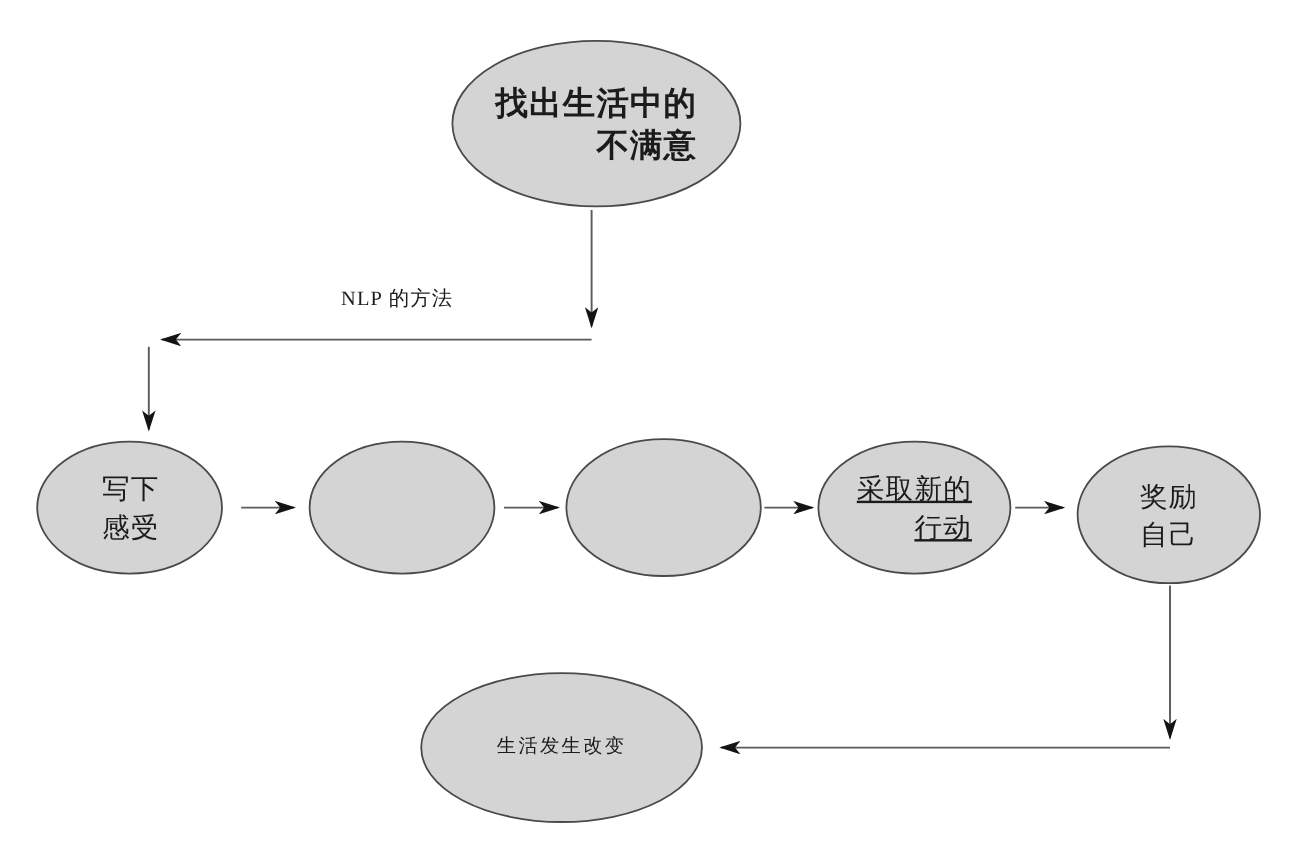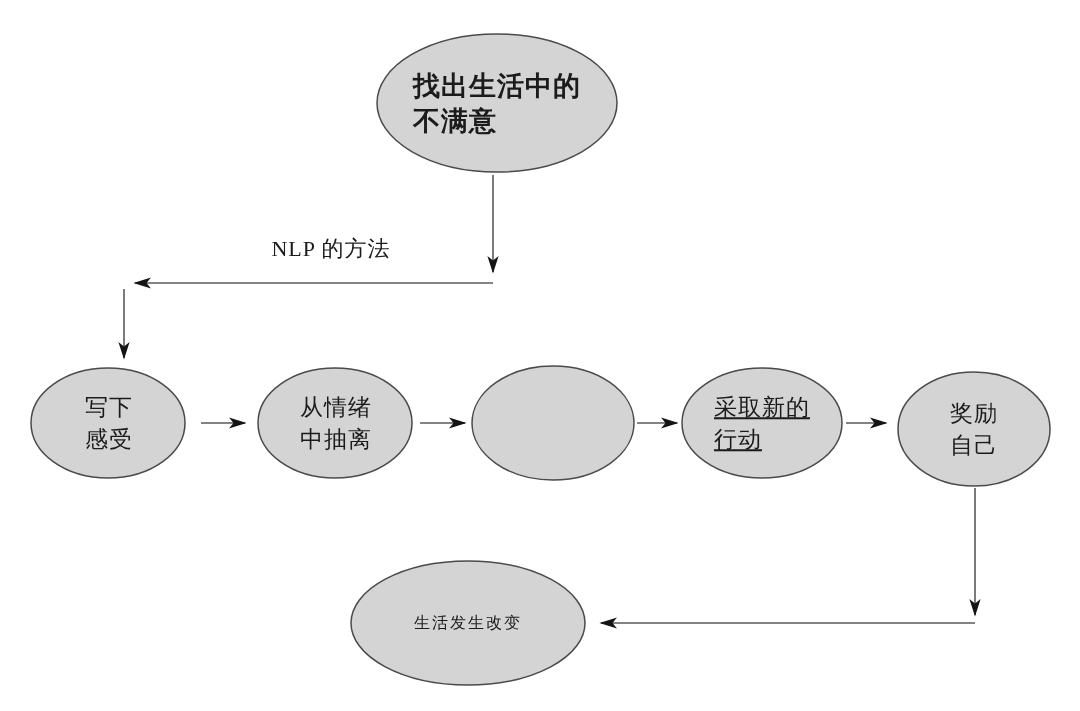--- a/index.html
+++ b/index.html
@@ -29,38 +29,38 @@
   .node-shape {
     fill: var(--node-fill);
     stroke: var(--node-stroke);
     stroke-width: 1.5;
   }
   #ah path { fill: var(--arrowhead); }
   .label {
     position: absolute;
     transform: translate(-50%, -50%);
     white-space: pre-line;
-    text-align: left;
+    text-align: right;
     color: var(--text);
     font-size: 23px;
     line-height: 1.38;
     letter-spacing: 1px;
   }
   .label.start {
     font-family: "Liberation Sans", "DejaVu Sans", sans-serif;
     font-weight: 700;
     font-size: 27px;
     line-height: 1.3;
   }
   .label.end { font-size: 16px; letter-spacing: 2px; }
   .annotation {
     position: absolute;
     transform: translate(-50%, -50%);
     color: var(--text);
-    font-size: 22px;
+    font-size: 17px;
     letter-spacing: 1px;
     white-space: nowrap;
   }
 </style>
 </head>
 <body>
 
 <div class="stage">
 
   <svg width="1080" height="711" viewBox="0 0 1080 711">
@@ -90,22 +90,20 @@
       <ellipse class="node-shape" cx="762" cy="423" rx="80" ry="55"></ellipse>
       <ellipse class="node-shape" cx="974" cy="429" rx="76" ry="57"></ellipse>
       <ellipse class="node-shape" cx="468" cy="623" rx="117" ry="62"></ellipse>
     </g>
   </svg>
 
   <div class="label start" style="left:497px; top:104px;">找出生活中的
 不满意</div>
   <div class="label" style="left:109px; top:424px;">写下
 感受</div>
-  <div class="label" style="left:336px; top:424px;">从情绪
-中抽离</div>
   <div class="label" style="left:762px; top:424px;text-decoration:underline;">采取新的
 行动</div>
   <div class="label" style="left:974px; top:430px;">奖励
 自己</div>
   <div class="label end" style="left:468px; top:623px;">生活发生改变</div>
 
   <div class="annotation" style="left:331px; top:249px;">NLP 的方法</div>
 
 </div>
 

